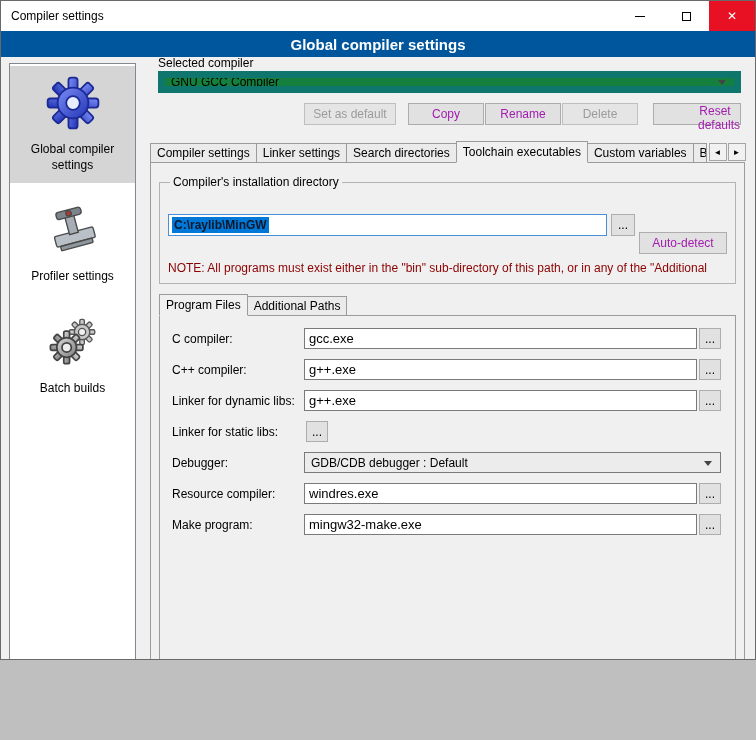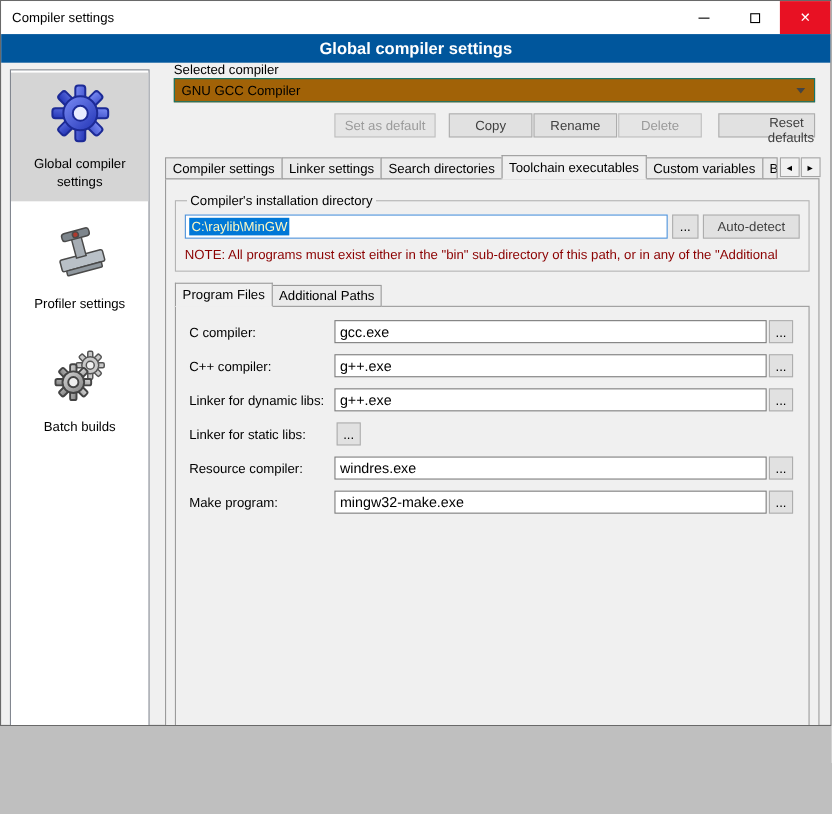--- a/index.html
+++ b/index.html
@@ -24,27 +24,27 @@
   
   .sidebar{position:absolute;left:8px;top:62px;width:127px;height:628px;background:#fff;
     border:1px solid #828790;padding-top:2px;overflow:hidden;}
   .side-item{display:flex;flex-direction:column;align-items:center;padding:8px 4px 10px 4px;margin-bottom:10px;}
   .side-item--selected{background:#d5d5d5;}
   .side-label{text-align:center;margin-top:9px;line-height:1.35;}
 
   
   .main{position:absolute;left:145px;top:52px;width:603px;height:640px;}
   .sel-label{position:absolute;left:12px;top:3px;}
-  .combo{background:#a16207;border:1px solid #0f766e;display:flex;align-items:center;
+  .combo{background:#15803d;border:7px solid #0f766e;display:flex;align-items:center;
     padding:0 22px 0 6px;position:relative;white-space:nowrap;overflow:hidden;}
   .combo .arrow{position:absolute;right:8px;top:50%;margin-top:-2px;width:0;height:0;
     border-left:4px solid transparent;border-right:4px solid transparent;border-top:5px solid #444;}
   .compiler-combo{position:absolute;left:12px;top:18px;width:583px;height:22px;}
 
-  .btn{height:22px;background:#e1e1e1;border:1px solid #adadad;font-size:12px;padding:0 8px;color:#404040;}
+  .btn{height:22px;background:#e1e1e1;border:1px solid #adadad;font-size:12px;padding:0 8px;color:#a21caf;}
   .btn:disabled{color:#9b9b9b;border-color:#bfbfbf;background:#e5e5e5;}
   .btn-row{position:absolute;top:50px;left:12px;right:8px;display:flex;justify-content:flex-end;align-items:center;}
   .btn--setdefault{width:92px;margin-right:12px;}
   .btn--copy,.btn--rename,.btn--delete{width:76px;margin-right:1px;}
   .btn--delete{margin-right:15px;}
   .btn--reset{width:88px;margin-right:0;padding-left:44px;}
 
   
   .tabstrip{position:absolute;top:88px;left:4px;width:595px;height:22px;display:flex;align-items:flex-end;z-index:2;}
   .tab{height:20px;line-height:18px;padding:0 6px;background:#ebebeb;border:1px solid #9b9b9b;
@@ -57,24 +57,24 @@
 
   .tabpanel{position:absolute;top:109px;left:4px;width:595px;height:529px;border:1px solid #9b9b9b;
     background:#f0f0f0;z-index:1;padding:8px 6px 0 6px;}
 
   
   .groupbox{margin:4px 2px 0 2px;border:1px solid #b4b4b4;padding:4px 8px 8px 8px;}
   .groupbox legend{padding:0 3px;margin-left:2px;}
   .dir-row{display:flex;align-items:center;gap:4px;margin-top:2px;}
   .textbox{flex:1;height:22px;background:#fff;border:1px solid #4a90d9;padding:2px 3px;
     display:flex;align-items:center;overflow:hidden;}
-  .textbox .sel{background:#0078d7;color:#fef9c3;padding:1px 2px;white-space:nowrap;}
+  .textbox .sel{background:#0078d7;color:#0f172a;padding:1px 2px;white-space:nowrap;font-weight:bold;}
   .mini-btn{width:24px;height:22px;background:#e1e1e1;border:1px solid #adadad;font-size:12px;
     line-height:10px;padding:0;flex:none;}
-  .btn--autodetect{width:88px;height:22px;flex:none;}
+  .btn--autodetect{width:88px;height:22px;flex:none;margin-top:37px;}
   .note{margin-top:7px;color:#8b0000;white-space:nowrap;overflow:hidden;}
 
   
   .inner-tabs{display:flex;align-items:flex-end;margin:10px 2px 0 2px;height:22px;position:relative;z-index:2;}
   .inner-panel{margin:-1px 2px 0 2px;border:1px solid #9b9b9b;background:#f0f0f0;height:412px;
     padding:12px 14px 0 12px;position:relative;z-index:1;}
 
   .frow{display:flex;align-items:center;margin-bottom:10px;height:21px;}
   .flabel{width:132px;flex:none;}
   .tinput{flex:1;height:21px;border:1px solid #7a7a7a;background:#fff;padding:0 4px;font-size:13px;min-width:0;}
@@ -234,20 +234,27 @@
           <span class="flabel">Linker for dynamic libs:</span>
           <input class="tinput" value="g++.exe" style="">
           <button class="mini-btn">...</button>
         </div>
 
         <div class="frow">
           <span class="flabel">Linker for static libs:</span>
           <button class="mini-btn">...</button>
         </div>
 
+        <div class="frow">
+          <span class="flabel">Debugger:</span>
+          <div class="combo fcombo">
+            <span>GDB/CDB debugger : Default</span>
+            <span class="arrow"></span>
+          </div>
+        </div>
 
         <div class="frow">
           <span class="flabel">Resource compiler:</span>
           <input class="tinput" value="windres.exe" style="">
           <button class="mini-btn">...</button>
         </div>
 
         <div class="frow">
           <span class="flabel">Make program:</span>
           <input class="tinput" value="mingw32-make.exe" style="">

